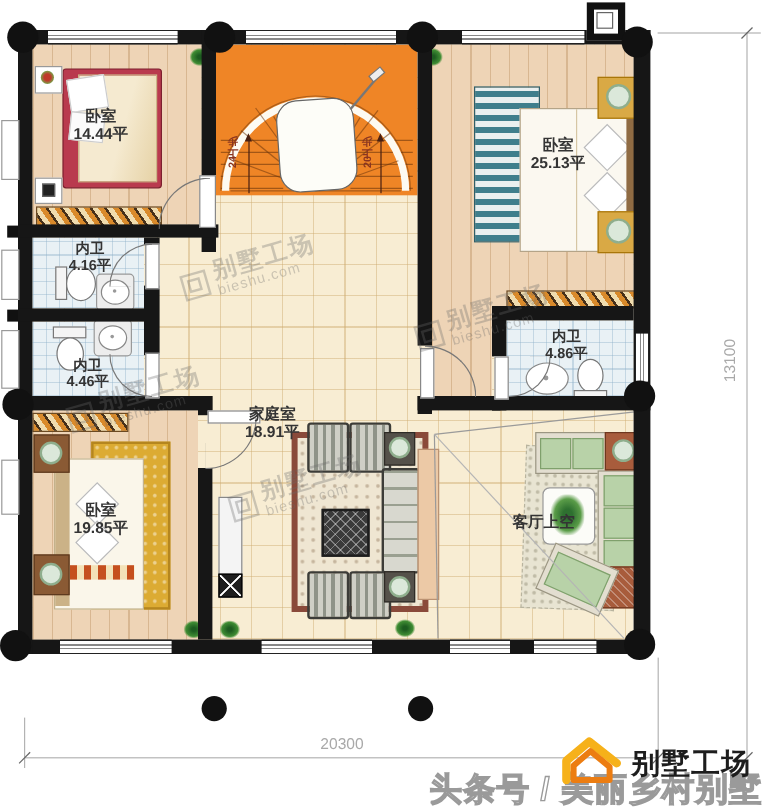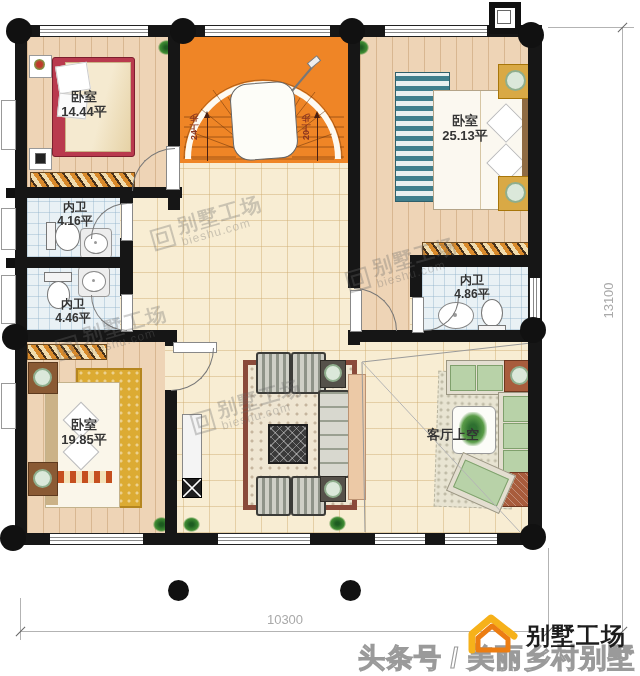--- a/index.html
+++ b/index.html
@@ -310,20 +310,24 @@
     <div>4.16平</div>
   </div>
   <div class="abs rlabel" style="left:33px;top:297px;width:80px;font-size:12px;line-height:14px;">
     <div>内卫</div>
     <div>4.46平</div>
   </div>
   <div class="abs rlabel" style="left:432px;top:273px;width:80px;font-size:12px;line-height:14px;">
     <div>内卫</div>
     <div>4.86平</div>
   </div>
+  <div class="abs rlabel" style="left:185px;top:337px;width:84px;">
+    <div>家庭室</div>
+    <div>18.91平</div>
+  </div>
   <div class="abs rlabel" style="left:413px;top:427px;width:80px;">
     <div>客厅上空</div>
   </div>
 
   <div class="abs wm" style="left:150px;top:208px;">
     <div class="wm-icon"></div>
     <div>
       <div class="wm-brand">别墅工场</div>
       <div class="wm-site">bieshu.com</div>
     </div>
@@ -348,21 +352,21 @@
       <div class="wm-brand">别墅工场</div>
       <div class="wm-site">bieshu.com</div>
     </div>
   </div>
 
   <div class="abs dim" style="left:20px;top:631px;width:528px;height:1px;"></div>
   <div class="abs dim" style="left:20px;top:598px;width:1px;height:42px;"></div>
   <div class="abs dim" style="left:548px;top:548px;width:1px;height:92px;"></div>
   <div class="abs tick" style="left:14px;top:631px;"></div>
   <div class="abs tick" style="left:542px;top:631px;"></div>
-  <div class="abs dim-text" style="left:240px;top:612px;width:90px;">10300</div>
+  <div class="abs dim-text" style="left:240px;top:612px;width:90px;">20300</div>
 
   <div class="abs dim" style="left:622px;top:27px;width:1px;height:605px;"></div>
   <div class="abs dim" style="left:548px;top:27px;width:86px;height:1px;"></div>
   <div class="abs tick" style="left:616px;top:27px;"></div>
   <div class="abs tick" style="left:616px;top:631px;"></div>
   <div class="abs dim-text" style="left:570px;top:293px;width:76px;transform:rotate(-90deg);">13100</div>
 
   <div class="abs footer-gray" style="left:358px;top:640px;">头条号 / 美丽乡村别墅</div>
   <svg class="svglayer" style="left:464px;top:614px;z-index:11;" width="60" height="40" viewBox="0 0 60 40">
     <path d="M8 36 L8 20 L27 4 L50 22" fill="none" stroke="#f6b11a" stroke-width="7" stroke-linejoin="round" stroke-linecap="round"></path>

